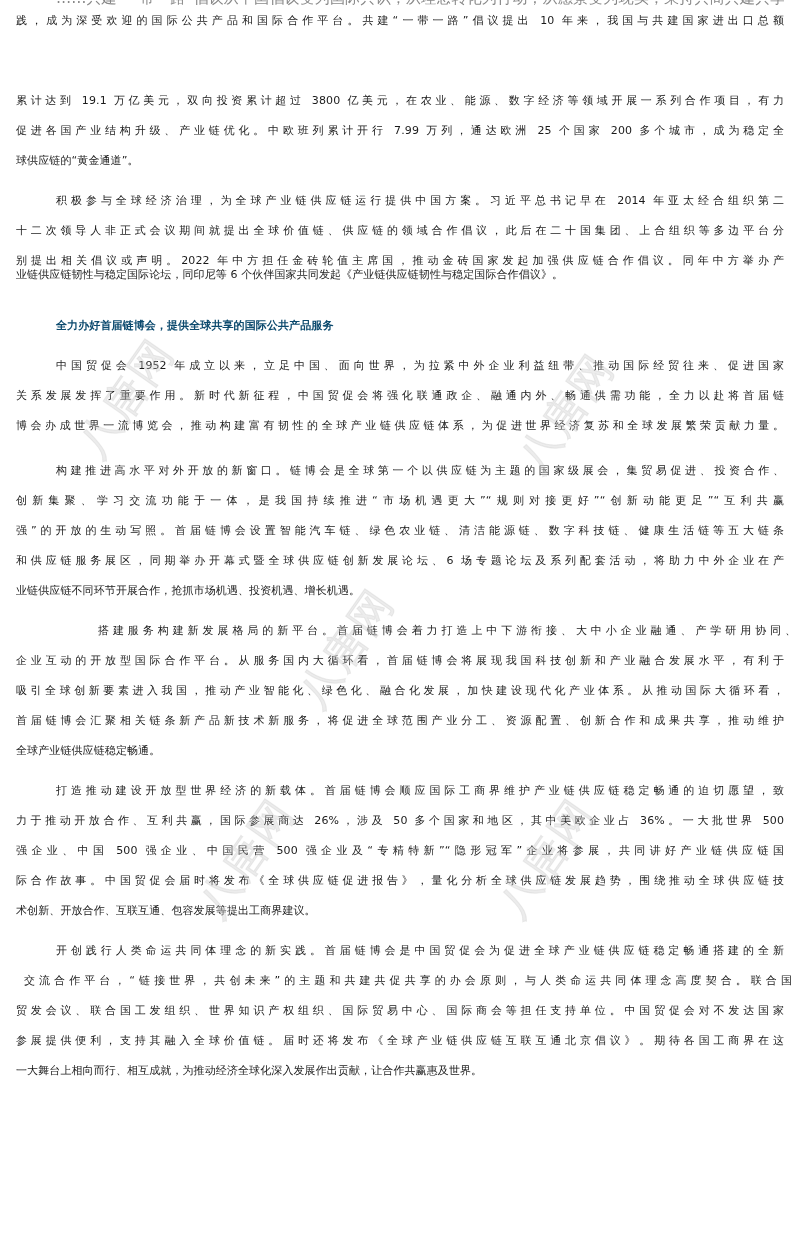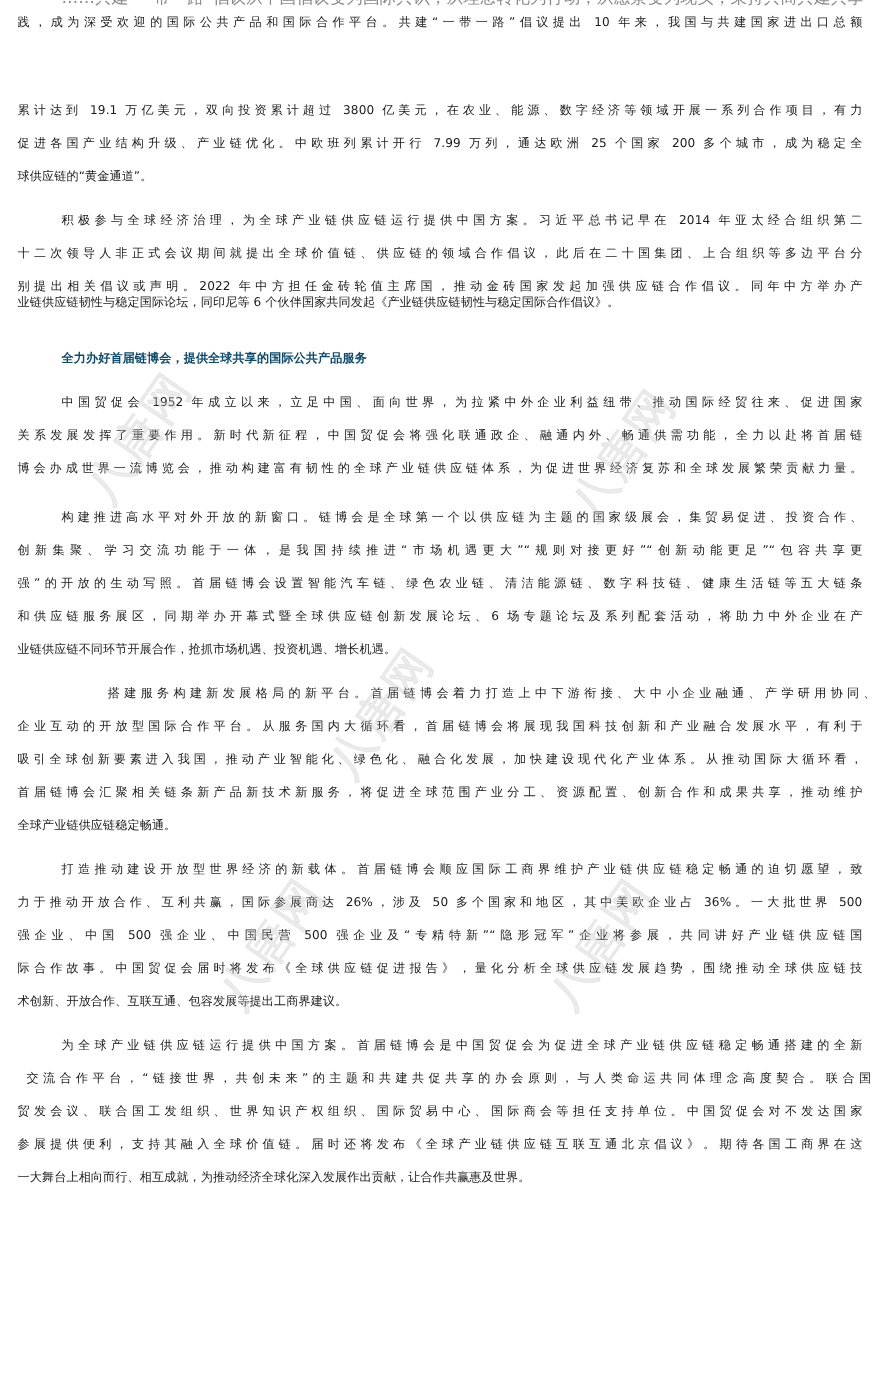--- a/index.html
+++ b/index.html
@@ -83,38 +83,38 @@
   <div class="line justify" style="top:251px;">别提出相关倡议或声明。2022 年中方担任金砖轮值主席国，推动金砖国家发起加强供应链合作倡议。同年中方举办产</div>
   <div class="line" style="top:265px;">业链供应链韧性与稳定国际论坛，同印尼等 6 个伙伴国家共同发起《产业链供应链韧性与稳定国际合作倡议》。</div>
 
   <div class="line indent heading" style="top:316px;">全力办好首届链博会，提供全球共享的国际公共产品服务</div>
 
   <div class="line indent justify" style="top:356px;">中国贸促会 1952 年成立以来，立足中国、面向世界，为拉紧中外企业利益纽带、推动国际经贸往来、促进国家</div>
   <div class="line justify" style="top:386px;">关系发展发挥了重要作用。新时代新征程，中国贸促会将强化联通政企、融通内外、畅通供需功能，全力以赴将首届链</div>
   <div class="line justify" style="top:416px;">博会办成世界一流博览会，推动构建富有韧性的全球产业链供应链体系，为促进世界经济复苏和全球发展繁荣贡献力量。</div>
 
   <div class="line indent justify" style="top:461px;">构建推进高水平对外开放的新窗口。链博会是全球第一个以供应链为主题的国家级展会，集贸易促进、投资合作、</div>
-  <div class="line justify" style="top:491px;">创新集聚、学习交流功能于一体，是我国持续推进“市场机遇更大”“规则对接更好”“创新动能更足”“包容共享更</div>
+  <div class="line justify" style="top:491px;">创新集聚、学习交流功能于一体，是我国持续推进“市场机遇更大”“规则对接更好”“创新动能更足”“互利共赢</div>
   <div class="line justify" style="top:521px;">强”的开放的生动写照。首届链博会设置智能汽车链、绿色农业链、清洁能源链、数字科技链、健康生活链等五大链条</div>
   <div class="line justify" style="top:551px;">和供应链服务展区，同期举办开幕式暨全球供应链创新发展论坛、6 场专题论坛及系列配套活动，将助力中外企业在产</div>
   <div class="line" style="top:581px;">业链供应链不同环节开展合作，抢抓市场机遇、投资机遇、增长机遇。</div>
 
   <div class="line indent justify" style="top:621px;margin-left:42px;">搭建服务构建新发展格局的新平台。首届链博会着力打造上中下游衔接、大中小企业融通、产学研用协同、中外</div>
   <div class="line justify" style="top:651px;">企业互动的开放型国际合作平台。从服务国内大循环看，首届链博会将展现我国科技创新和产业融合发展水平，有利于</div>
   <div class="line justify" style="top:681px;">吸引全球创新要素进入我国，推动产业智能化、绿色化、融合化发展，加快建设现代化产业体系。从推动国际大循环看，</div>
   <div class="line justify" style="top:711px;">首届链博会汇聚相关链条新产品新技术新服务，将促进全球范围产业分工、资源配置、创新合作和成果共享，推动维护</div>
   <div class="line" style="top:741px;">全球产业链供应链稳定畅通。</div>
 
   <div class="line indent justify" style="top:781px;">打造推动建设开放型世界经济的新载体。首届链博会顺应国际工商界维护产业链供应链稳定畅通的迫切愿望，致</div>
   <div class="line justify" style="top:811px;">力于推动开放合作、互利共赢，国际参展商达 26%，涉及 50 多个国家和地区，其中美欧企业占 36%。一大批世界 500</div>
   <div class="line justify" style="top:841px;">强企业、中国 500 强企业、中国民营 500 强企业及“专精特新”“隐形冠军”企业将参展，共同讲好产业链供应链国</div>
   <div class="line justify" style="top:871px;">际合作故事。中国贸促会届时将发布《全球供应链促进报告》，量化分析全球供应链发展趋势，围绕推动全球供应链技</div>
   <div class="line" style="top:901px;">术创新、开放合作、互联互通、包容发展等提出工商界建议。</div>
 
-  <div class="line indent justify" style="top:941px;">为全球产业链供应链运行提供中国方案。首届链博会是中国贸促会为促进全球产业链供应链稳定畅通搭建的全新</div>
+  <div class="line indent justify" style="top:941px;">开创践行人类命运共同体理念的新实践。首届链博会是中国贸促会为促进全球产业链供应链稳定畅通搭建的全新</div>
   <div class="line justify" style="top:971px;margin-left:8px;">交流合作平台，“链接世界，共创未来”的主题和共建共促共享的办会原则，与人类命运共同体理念高度契合。联合国</div>
   <div class="line justify" style="top:1001px;">贸发会议、联合国工发组织、世界知识产权组织、国际贸易中心、国际商会等担任支持单位。中国贸促会对不发达国家</div>
   <div class="line justify" style="top:1031px;">参展提供便利，支持其融入全球价值链。届时还将发布《全球产业链供应链互联互通北京倡议》。期待各国工商界在这</div>
   <div class="line" style="top:1061px;">一大舞台上相向而行、相互成就，为推动经济全球化深入发展作出贡献，让合作共赢惠及世界。</div>
 </div>
 
 <div class="watermark" style="left:500px; top:385px;">八唐网</div>
 <div class="watermark" style="left:280px; top:620px;">八唐网</div>
 <div class="watermark" style="left:60px; top:370px;">八唐网</div>
 <div class="watermark" style="left:180px; top:830px;">八唐网</div>

